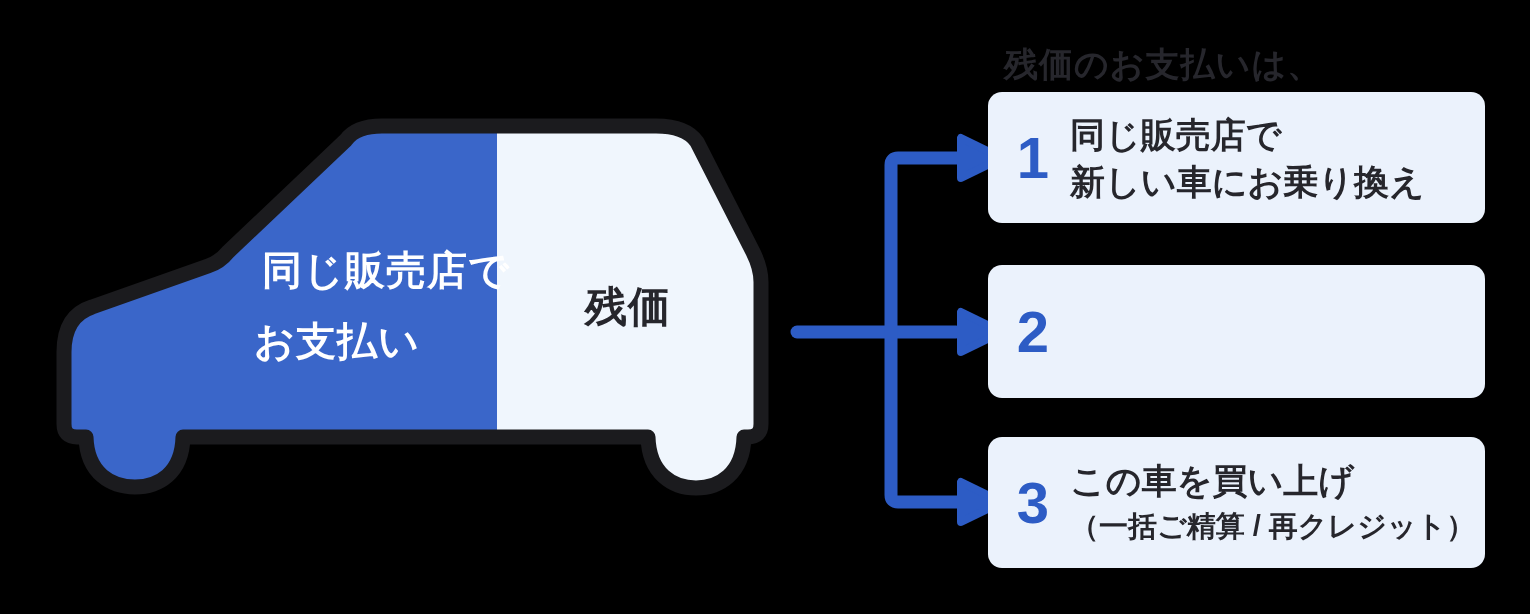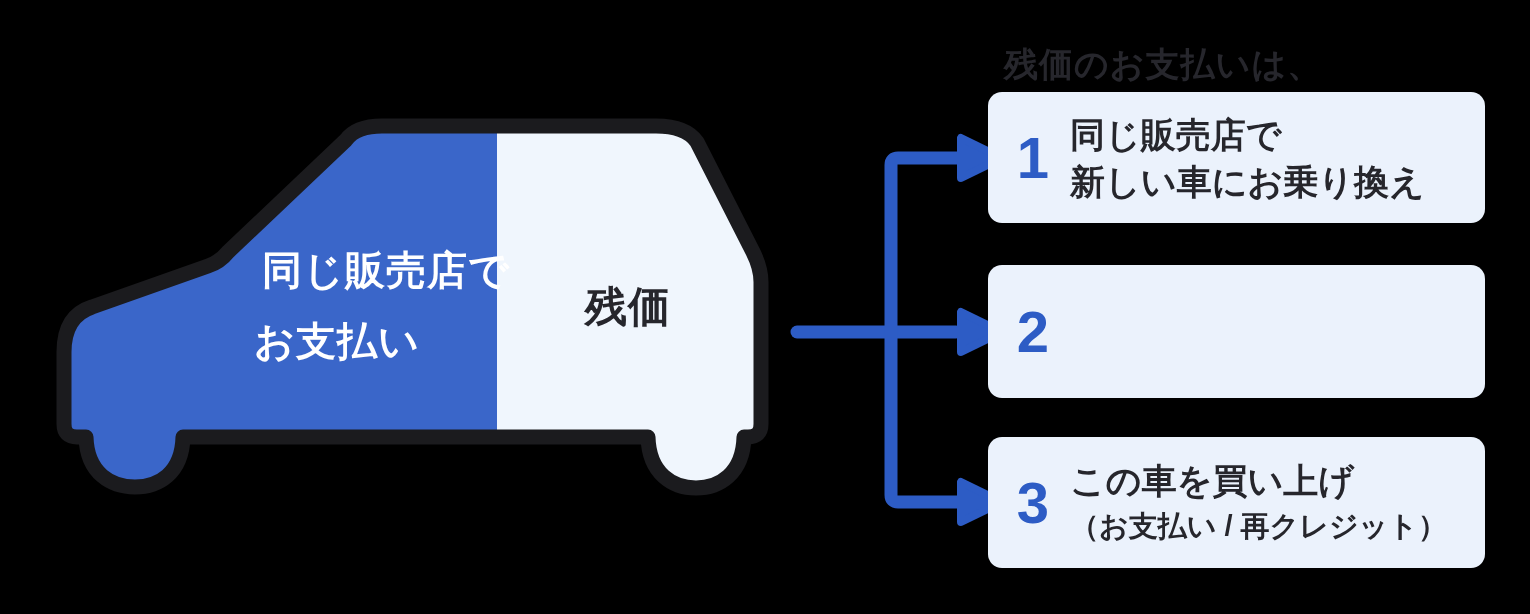--- a/index.html
+++ b/index.html
@@ -201,17 +201,17 @@
   </div>
 
   <div class="abs option-box" id="box2">
     <div class="num">2</div>
   </div>
 
   <div class="abs option-box" id="box3">
     <div class="num">3</div>
     <div class="lines">
       <div class="opt-line">この車を買い上げ</div>
-      <div class="opt-line small">（お支払い / 再クレジット）</div>
+      <div class="opt-line small">（一括ご精算 / 再クレジット）</div>
     </div>
   </div>
 
 </div>
 
 </body></html>

